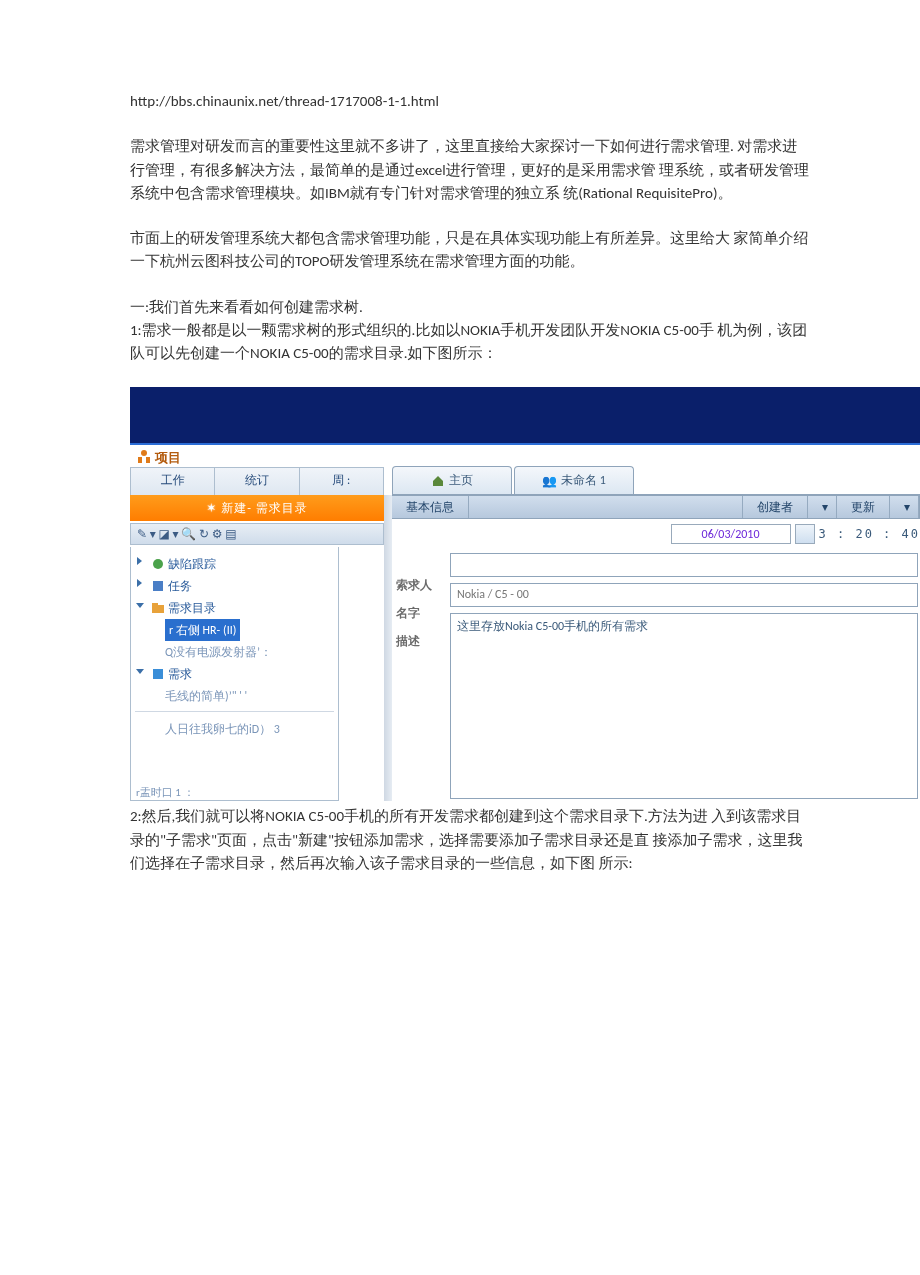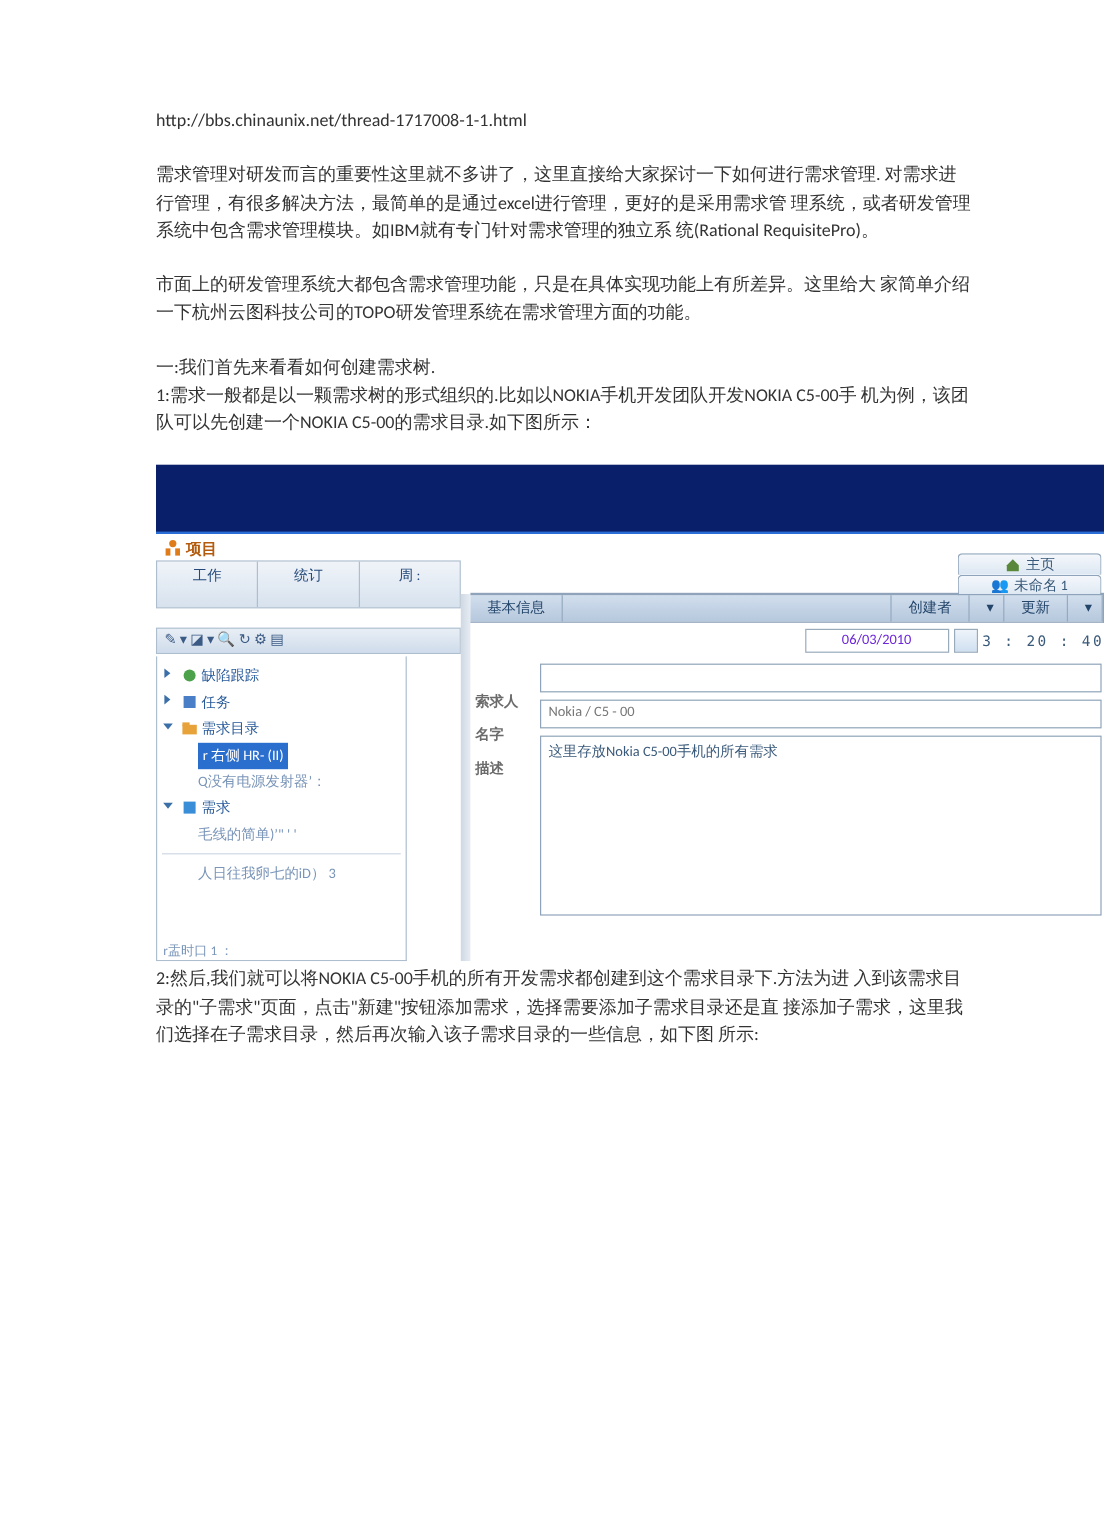--- a/index.html
+++ b/index.html
@@ -22,37 +22,37 @@
   .minitb span{ margin-right:6px; font-size:12px;}
   .tree { position:absolute; top:160px; left:0; width:209px; height:254px; border:1px solid #adbecf; border-top:none; background:#fff; padding:6px 4px; font-size:12px; color:#285a9a; line-height:22px;}
   .tree .node { padding-left:16px; position:relative;}
   .tree .arrow{ position:absolute; left:2px; top:4px; width:0;height:0;border-left:5px solid #3b6fa8;border-top:4px solid transparent;border-bottom:4px solid transparent;}
   .tree .arrow.down{ border-left:4px solid transparent;border-right:4px solid transparent;border-top:5px solid #3b6fa8; left:1px; top:6px;}
   .tree .ic{ display:inline-block; width:14px; height:14px; vertical-align:-3px; margin-right:3px;}
   .tree .sel{ background:#2a6fce; color:#fff; display:inline-block; padding:0 4px;}
   .tree .sub{ padding-left:30px; color:#3a6aa0;}
   .tree .light{ color:#7a95b8;}
   .tree .sep{ height:1px; background:#cfd8e3; margin:4px 0 6px 0;}
-  .rt-tabs{ position:absolute; top:74px; left:262px; right:0; height:34px; background:#fff; border-bottom:1px solid #8fa4ba; display:flex; align-items:flex-end;flex-direction:column;}
+  .rt-tabs{ position:absolute; top:74px; left:262px; right:0; height:34px; background:#fff; border-bottom:1px solid #8fa4ba; display:flex; align-items:flex-end;}
   .rt-tab{ height:28px; min-width:120px; margin-right:2px; background:linear-gradient(#f4f7fb,#dce7f2); border:1px solid #8fa4ba; border-bottom:none; border-radius:4px 4px 0 0; display:flex; align-items:center; justify-content:center; font-size:12px; color:#3a5a7a; padding:0 12px;}
   .rt-tab .home-ic{ width:14px;height:14px; margin-right:4px;}
   .rt-tab .redstar{ color:#d86a00; margin-right:4px;}
   .bar2{ position:absolute; top:108px; left:262px; right:0; height:24px; background:linear-gradient(#d1deed,#b6c8dd); border:1px solid #8fa4ba; border-left:none; display:flex; font-size:12px; color:#23456a;}
   .bar2 .seg{ padding:0 14px; line-height:22px; border-right:1px solid #95aac0;text-align:right;}
   .bar2 .flex{flex:1;}
   .bar2 .dd{ width:10px; text-align:center;}
   .row-date{ position:absolute; top:136px; left:262px; right:0; height:22px; display:flex; align-items:center;}
   .row-date .spacer{ flex:1;}
   .row-date .date{ width:120px; height:20px; border:1px solid #9ab; background:#fff; font-size:12px; text-align:center; line-height:18px; color:#6d28d9;}
   .row-date .cal{ width:20px; height:20px; margin:0 4px; border:1px solid #9ab; background:linear-gradient(#eef4fa,#cfdff0);}
   .row-date .time{ font-family:monospace; font-size:12px; color:#3a5a7a; letter-spacing:2px;}
   .label-col{ position:absolute; left:266px; top:184px; width:46px; font-size:12px; color:#6b6b6b; line-height:28px;font-weight:bold;}
   .field-col{ position:absolute; left:320px; right:2px; top:160px;}
   .field-col .tx{ width:100%; height:24px; border:1px solid #8fa4ba; background:#fff; margin-top:6px; font-size:12px; padding:3px 6px; color:#777;}
-  .field-col .ta{ width:100%; height:150px; border:1px solid #8fa4ba; background:#fff; margin-top:6px; font-size:12px; padding:4px 6px; color:#3a5a7a;}
+  .field-col .ta{ width:100%; height:186px; border:1px solid #8fa4ba; background:#fff; margin-top:6px; font-size:12px; padding:4px 6px; color:#3a5a7a;}
   .foot-left{ position:absolute; left:6px; top:398px; font-size:11px; color:#7a95b8;}
   .vr{ position:absolute; left:254px; top:108px; width:8px; height:306px; background:linear-gradient(90deg,#cfd8e3,#e6ecf3);}
 </style>
 </head>
 <body>
 
 <div class="page">
   <p class="url">http://bbs.chinaunix.net/thread-1717008-1-1.html</p>
   <p>需求管理对研发而言的重要性这里就不多讲了，这里直接给大家探讨一下如何进行需求管理. 对需求进行管理，有很多解决方法，最简单的是通过excel进行管理，更好的是采用需求管 理系统，或者研发管理系统中包含需求管理模块。如IBM就有专门针对需求管理的独立系 统(Rational RequisitePro)。</p>
   <p>市面上的研发管理系统大都包含需求管理功能，只是在具体实现功能上有所差异。这里给大 家简单介绍一下杭州云图科技公司的TOPO研发管理系统在需求管理方面的功能。</p>
@@ -70,20 +70,23 @@
         <circle cx="8" cy="4" r="3" fill="#e07b1a"></circle>
       </svg><span>项目</span>
   </div>
 
   <div class="subtabs">
     <div class="t">工作</div>
     <div class="t">统订</div>
     <div class="t">周 :</div>
   </div>
 
+  <div class="orangebtn">
+    <span class="star">✶</span><span>新建- 需求目录</span>
+  </div>
 
   <div class="minitb">
     <span>✎ ▾  ◪ ▾  🔍  ↻  ⚙  ▤</span>
   </div>
 
   <div class="tree">
     <div class="node"><span class="arrow"></span><span class="ic"><svg width="14" height="14">
             <circle cx="7" cy="7" r="5" fill="#4ba24b"></circle>
           </svg></span><span>缺陷跟踪</span></div>
     <div class="node"><span class="arrow"></span><span class="ic"><svg width="14" height="14">

